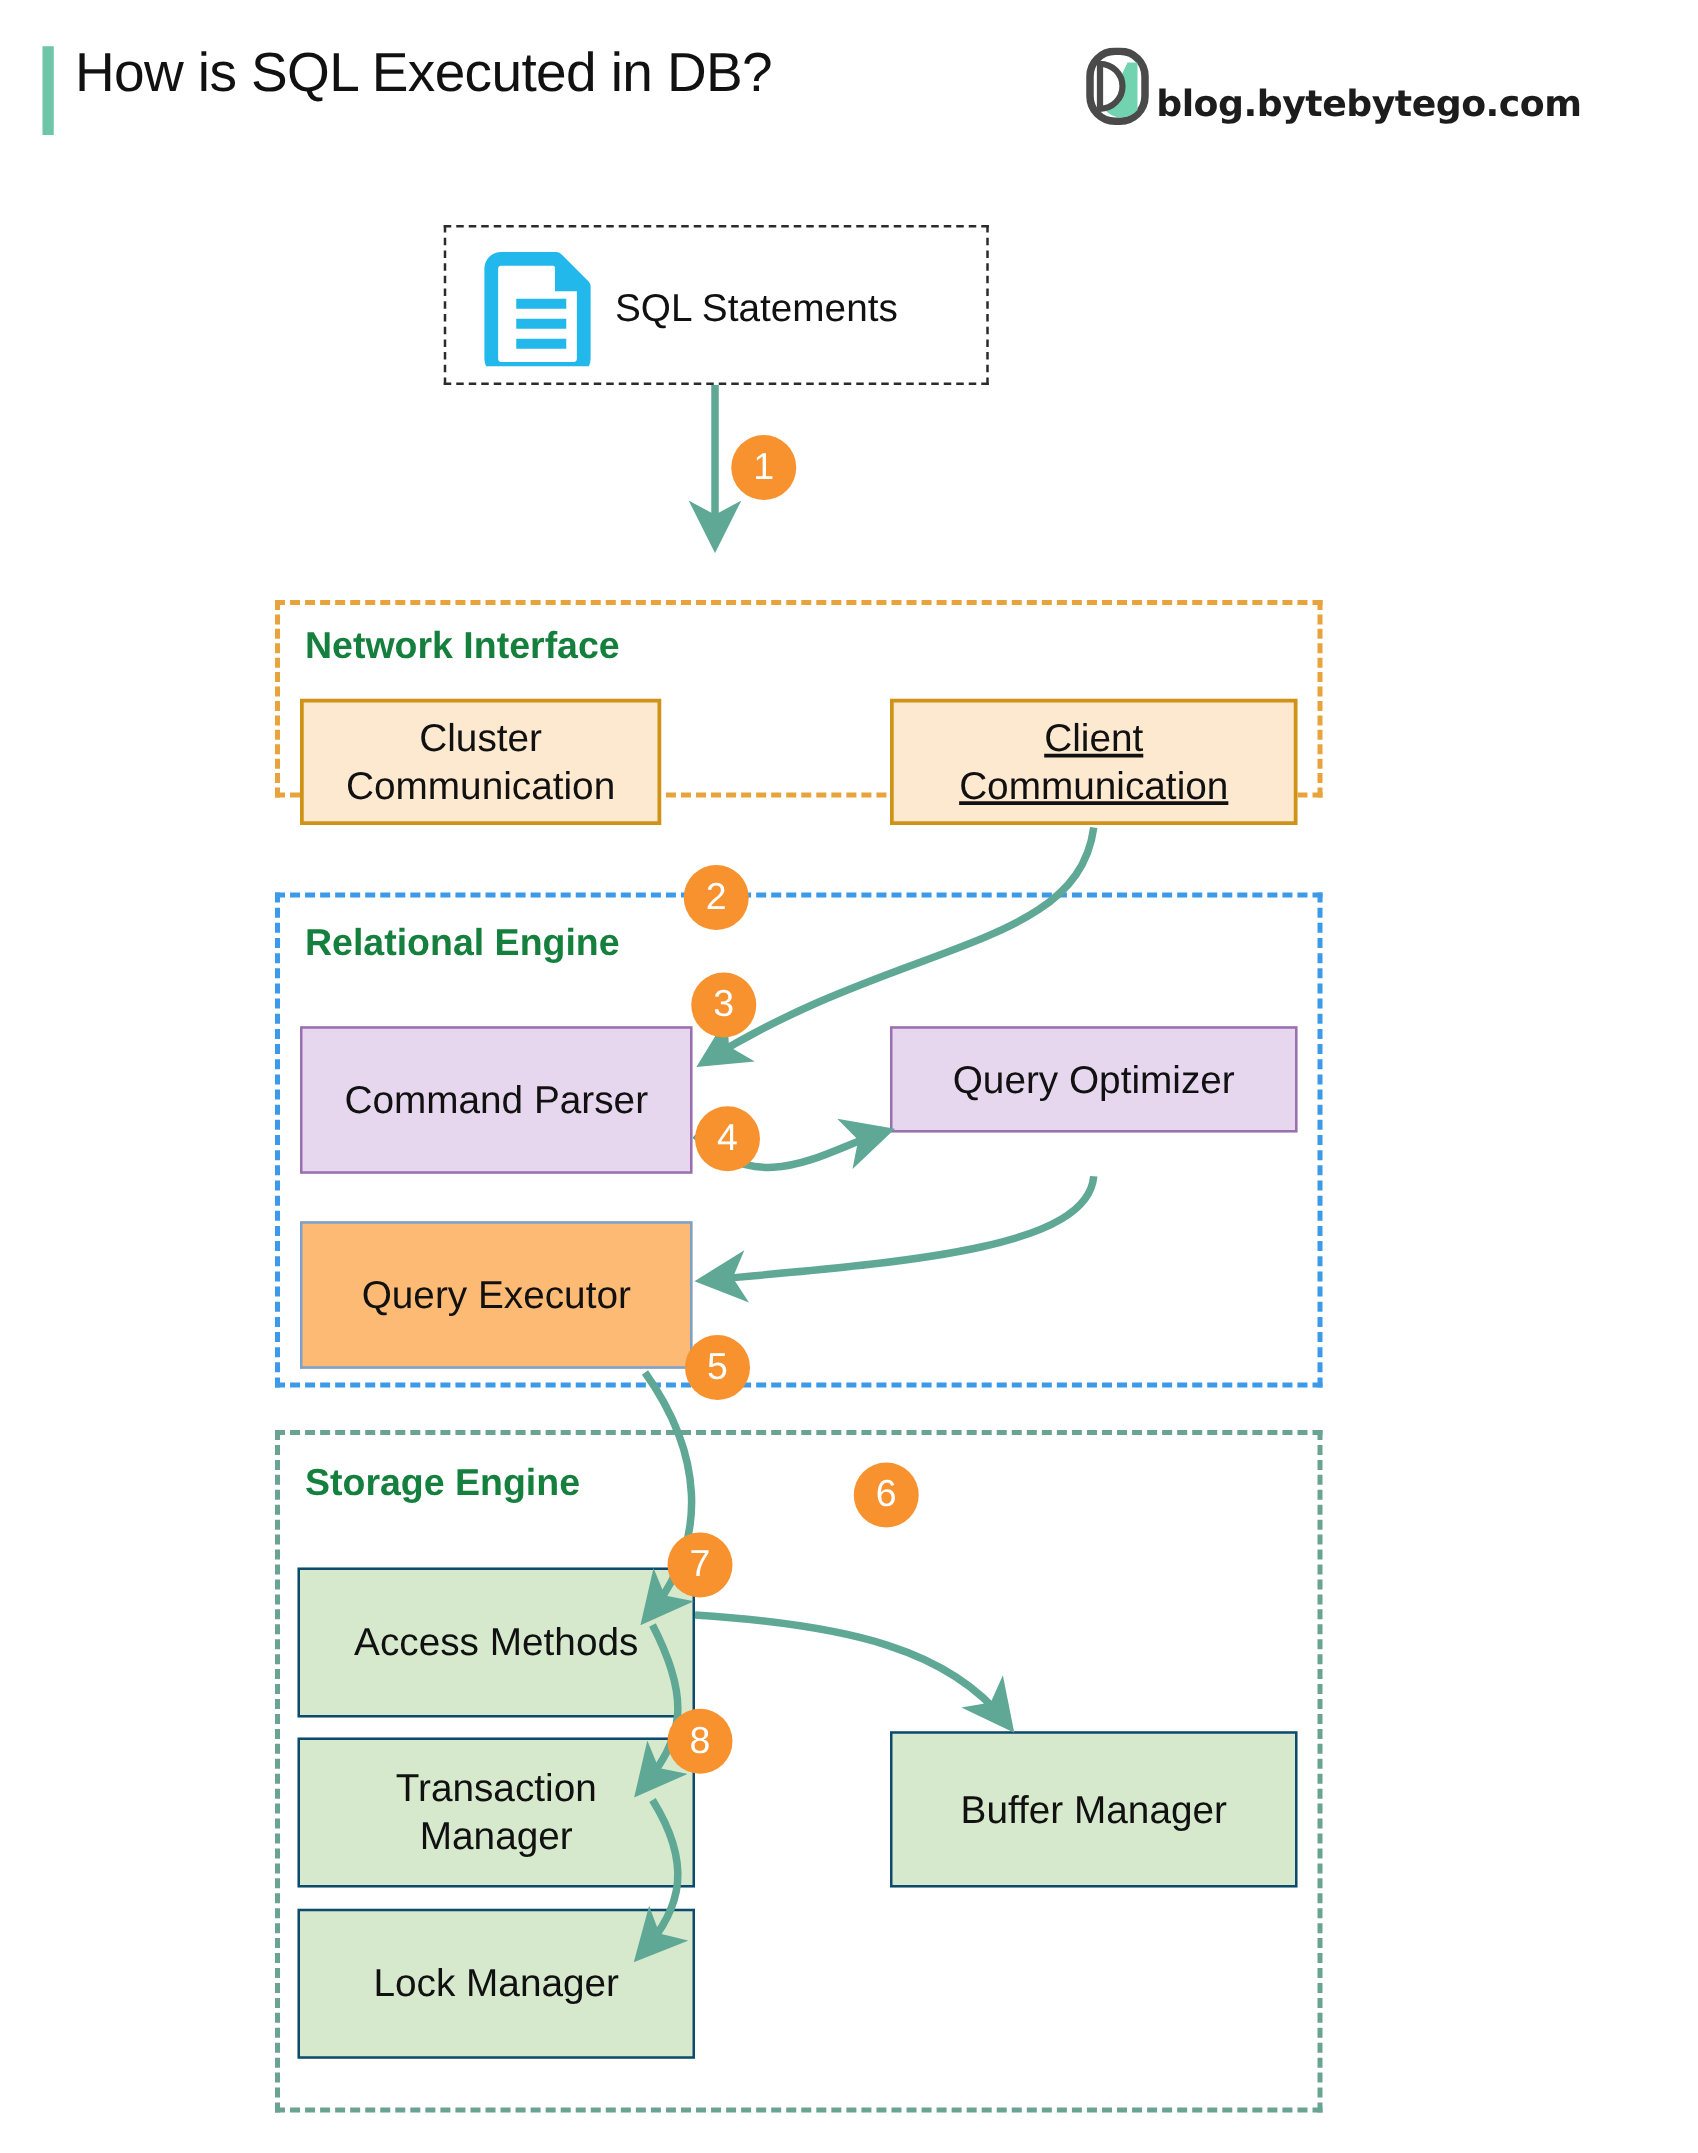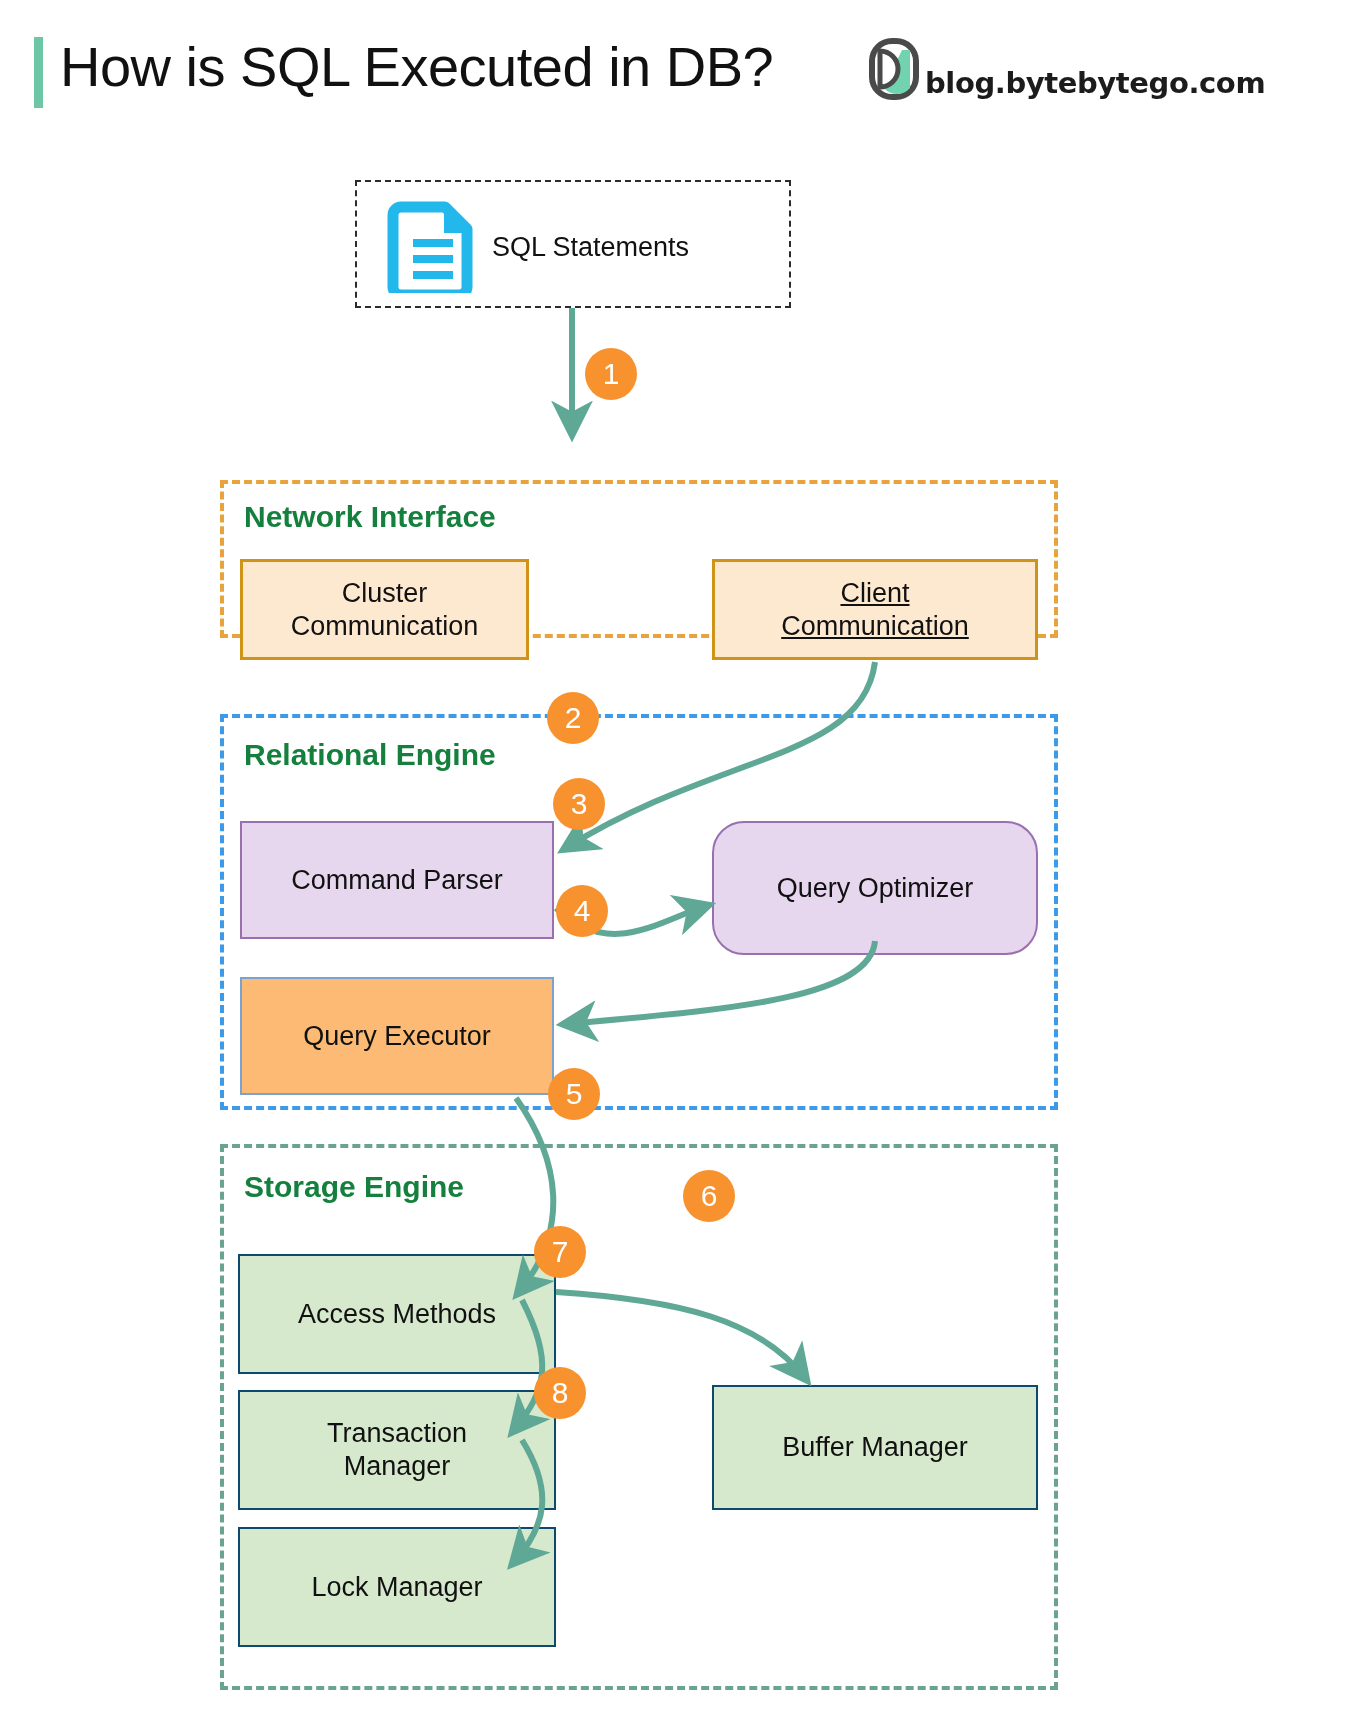--- a/index.html
+++ b/index.html
@@ -27,21 +27,21 @@
   }
   .title-bar {
     position: absolute;
     left: 34px; top: 37px;
     width: 9px; height: 71px;
     background: #6dc6a5;
   }
   .page-title {
     position: absolute;
     left: 60px; top: 34px;
-    font-size: 56px;
+    font-size: 44px;
     font-weight: 400;
     color: #111111;
     letter-spacing: -0.5px;
     white-space: nowrap;
   }
   .brand {
     position: absolute;
     left: 868px; top: 38px;
     display: flex;
     align-items: flex-end;
@@ -58,21 +58,21 @@
   }
 
   
   .node {
     position: absolute;
     box-sizing: border-box;
     display: flex;
     align-items: center;
     justify-content: center;
     text-align: center;
-    font-size: 27px;
+    font-size: 31px;
     color: #111111;
     line-height: 1.22;
     white-space: pre-line;
     z-index: 3;
   }
   .group {
     position: absolute;
     box-sizing: border-box;
     z-index: 1;
   }
@@ -163,21 +163,21 @@
 
   <div class="node box-orange" style="left:240px; top:559px; width:289px; height:101px;">Cluster
 Communication</div>
   <div class="node box-orange" style="left:712px; top:559px; width:326px; height:101px;text-decoration:underline;">Client
 Communication</div>
 
   <div class="group grp-blue" style="left:220px; top:714px; width:838px; height:396px;"></div>
   <div class="group-label" style="left:244px; top:738px;">Relational Engine</div>
 
   <div class="node box-purple" style="left:240px; top:821px; width:314px; height:118px;">Command Parser</div>
-  <div class="node box-purple" style="left:712px; top:821px; width:326px; height:134px;border-radius:32px;">Query Optimizer</div>
+  <div class="node box-purple" style="left:712px; top:821px; width:326px; height:85px;">Query Optimizer</div>
   <div class="node box-blue" style="left:240px; top:977px; width:314px; height:118px;">Query Executor</div>
 
   <div class="group grp-green" style="left:220px; top:1144px; width:838px; height:546px;"></div>
   <div class="group-label" style="left:244px; top:1170px;">Storage Engine</div>
 
   <div class="node box-green" style="left:238px; top:1254px; width:318px; height:120px;">Access Methods</div>
   <div class="node box-green" style="left:238px; top:1390px; width:318px; height:120px;">Transaction
 Manager</div>
   <div class="node box-green" style="left:238px; top:1527px; width:318px; height:120px;text-align:center;">Lock Manager</div>
   <div class="node box-green" style="left:712px; top:1385px; width:326px; height:125px;">Buffer Manager</div>

